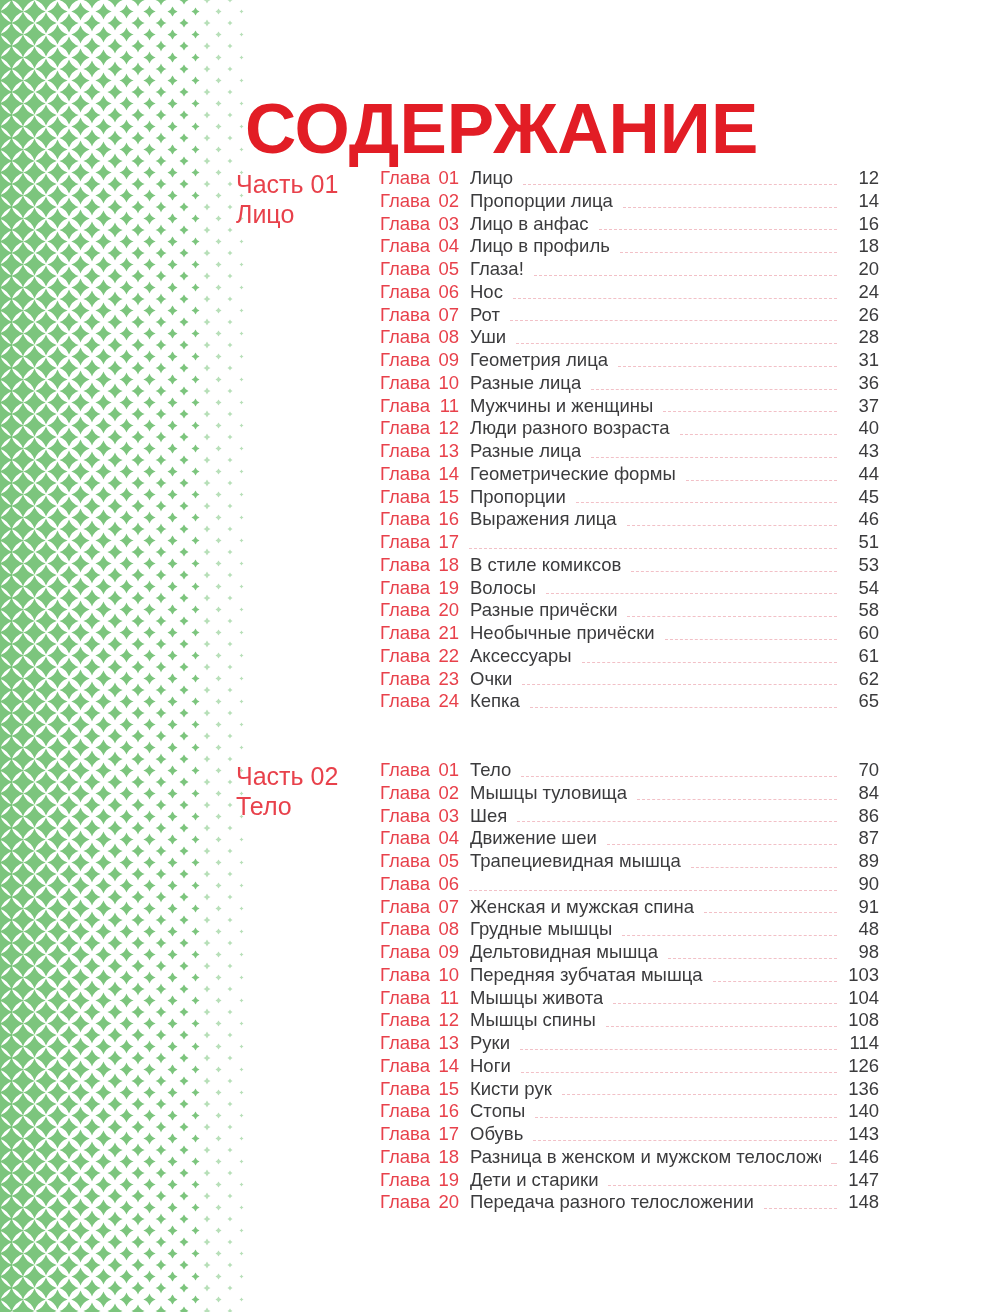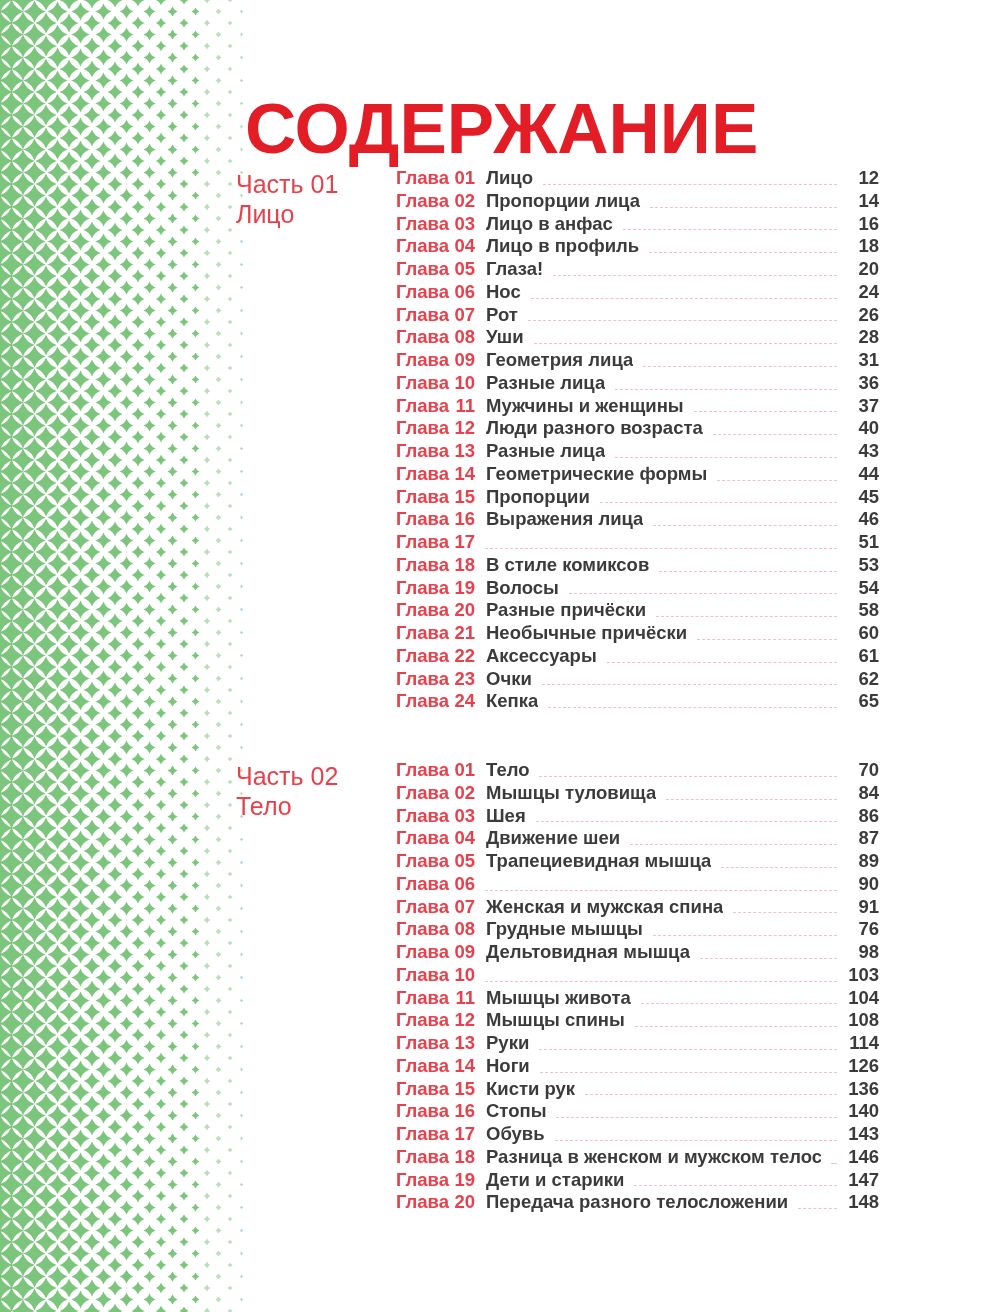--- a/index.html
+++ b/index.html
@@ -28,21 +28,21 @@
   .toc{
     position:absolute;left:236px;top:167px;width:643px;
   }
   .part{display:flex;align-items:flex-start;}
   .part + .part{margin-top:46px;}
   .part-head{
     width:124px;flex-shrink:0;
     color:var(--red);font-size:25px;line-height:30px;padding-top:2px;
     white-space:nowrap;
   }
-  .rows{flex:1;margin-left:36px;min-width:0;font-weight:bold;}
+  .rows{flex:1;margin-left:20px;min-width:0;}
   .row{
     display:flex;align-items:baseline;
     height:22.75px;font-size:18.5px;line-height:22.75px;
     white-space:nowrap;
   }
   .glava{
     color:var(--red);width:79px;flex-shrink:0;
     display:inline-flex;justify-content:space-between;
   }
   .ctitle{color:var(--ink);margin-left:11px;flex-shrink:1;overflow:hidden;}
@@ -357,36 +357,37 @@
           <span class="leader"></span>
           <span class="pnum">91</span>
         </div>
         <div class="row">
           <span class="glava">
             <span>Глава</span>
             <span>08</span>
           </span>
           <span class="ctitle">Грудные мышцы</span>
           <span class="leader"></span>
-          <span class="pnum">76</span>
+          <span class="pnum">48</span>
         </div>
         <div class="row">
           <span class="glava">
             <span>Глава</span>
             <span>09</span>
           </span>
           <span class="ctitle">Дельтовидная мышца</span>
           <span class="leader"></span>
           <span class="pnum">98</span>
         </div>
         <div class="row">
           <span class="glava">
             <span>Глава</span>
             <span>10</span>
           </span>
+          <span class="ctitle">Передняя зубчатая мышца</span>
           <span class="leader"></span>
           <span class="pnum">103</span>
         </div>
         <div class="row">
           <span class="glava">
             <span>Глава</span>
             <span>11</span>
           </span>
           <span class="ctitle">Мышцы живота</span>
           <span class="leader"></span>

